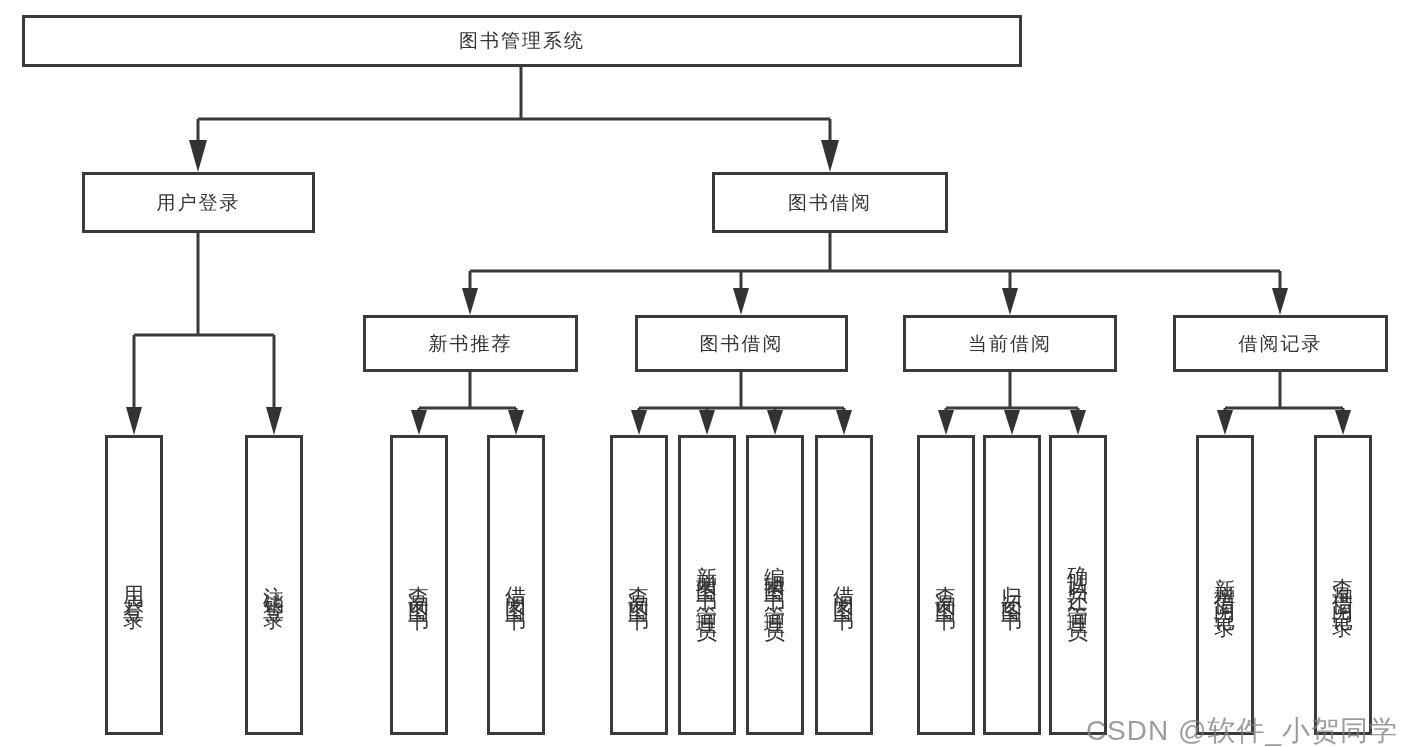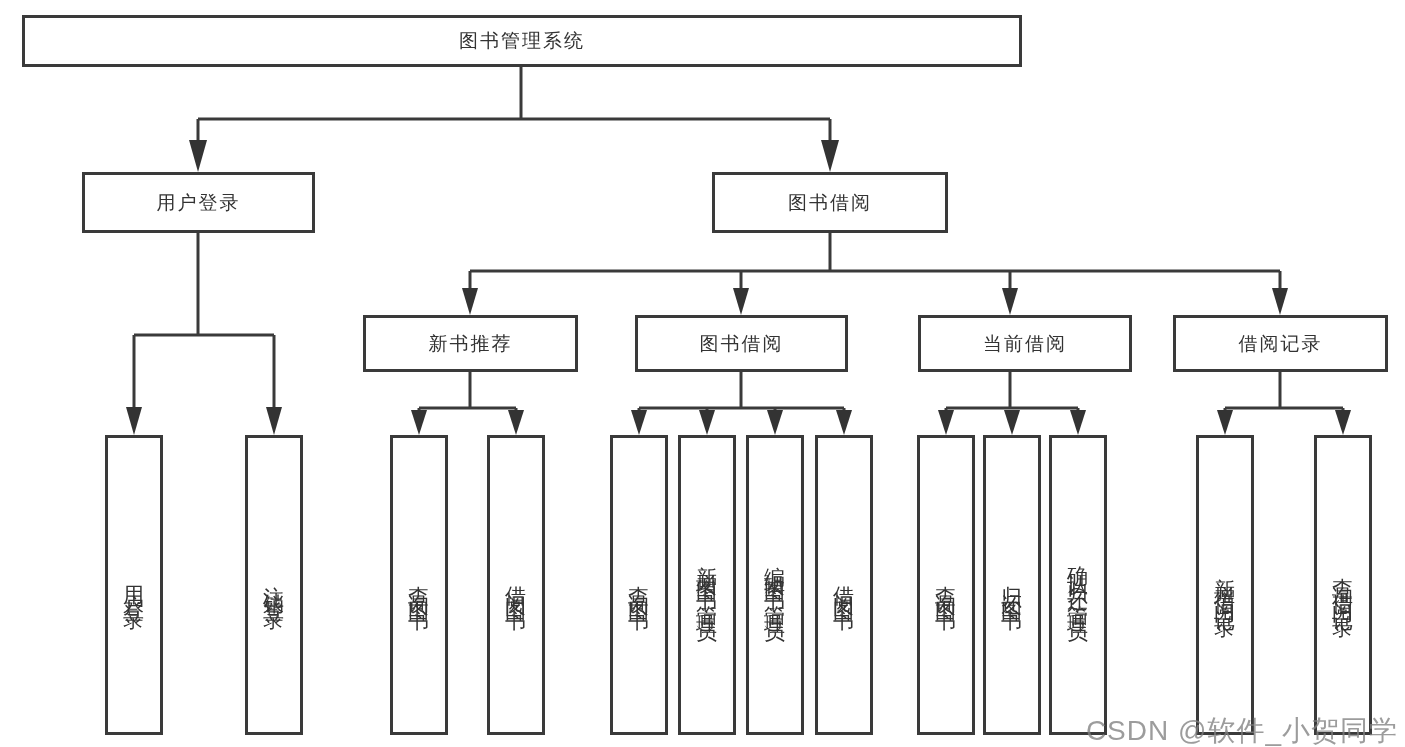--- a/index.html
+++ b/index.html
@@ -170,21 +170,21 @@
   <div class="node" style="left:712px; top:172px; width:236px; height:61px;">
     <span>图书借阅</span>
   </div>
 
   <div class="node" style="left:363px; top:315px; width:215px; height:57px;">
     <span>新书推荐</span>
   </div>
   <div class="node" style="left:635px; top:315px; width:213px; height:57px;justify-content:center;">
     <span>图书借阅</span>
   </div>
-  <div class="node" style="left:903px; top:315px; width:214px; height:57px;margin-left:15px;">
+  <div class="node" style="left:903px; top:315px; width:214px; height:57px;">
     <span>当前借阅</span>
   </div>
   <div class="node" style="left:1173px; top:315px; width:215px; height:57px;">
     <span>借阅记录</span>
   </div>
 
   <div class="leaf" style="left:105px;">
     <span class="vtext">用户登录</span>
   </div>
   <div class="leaf" style="left:245px;">

